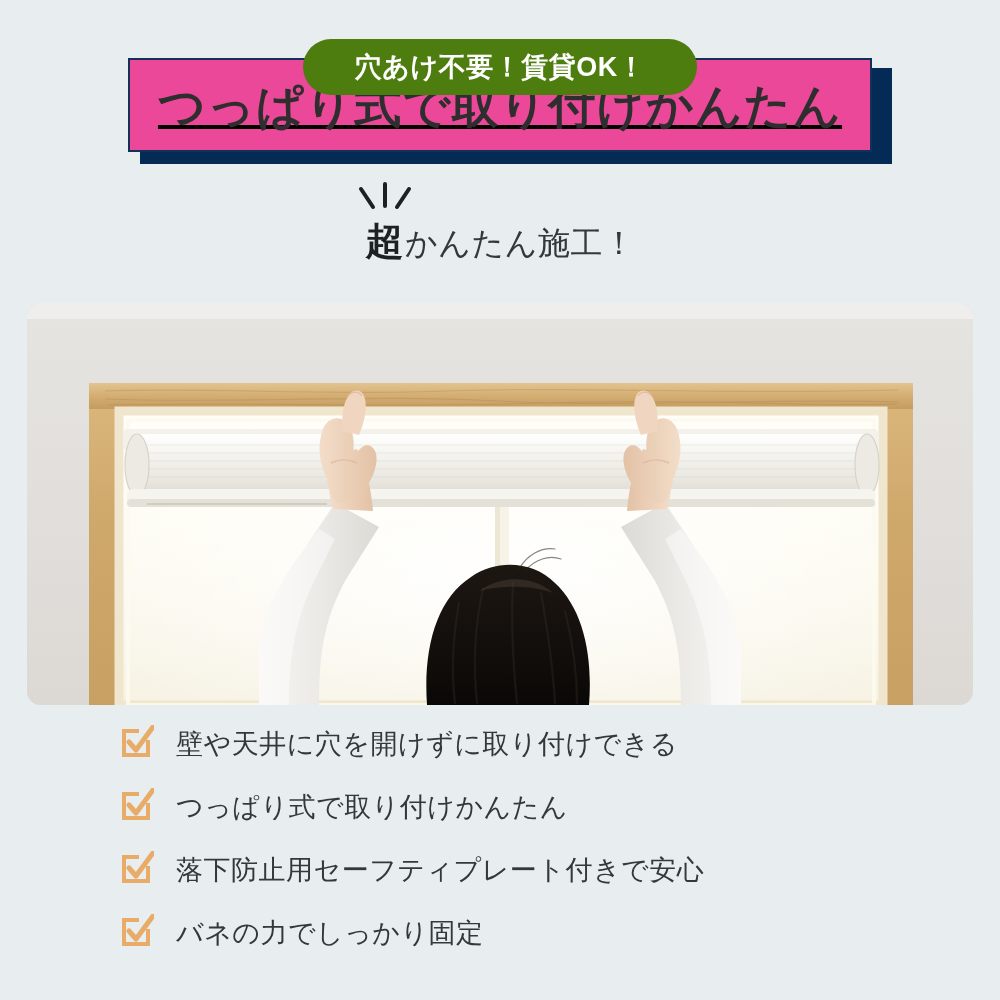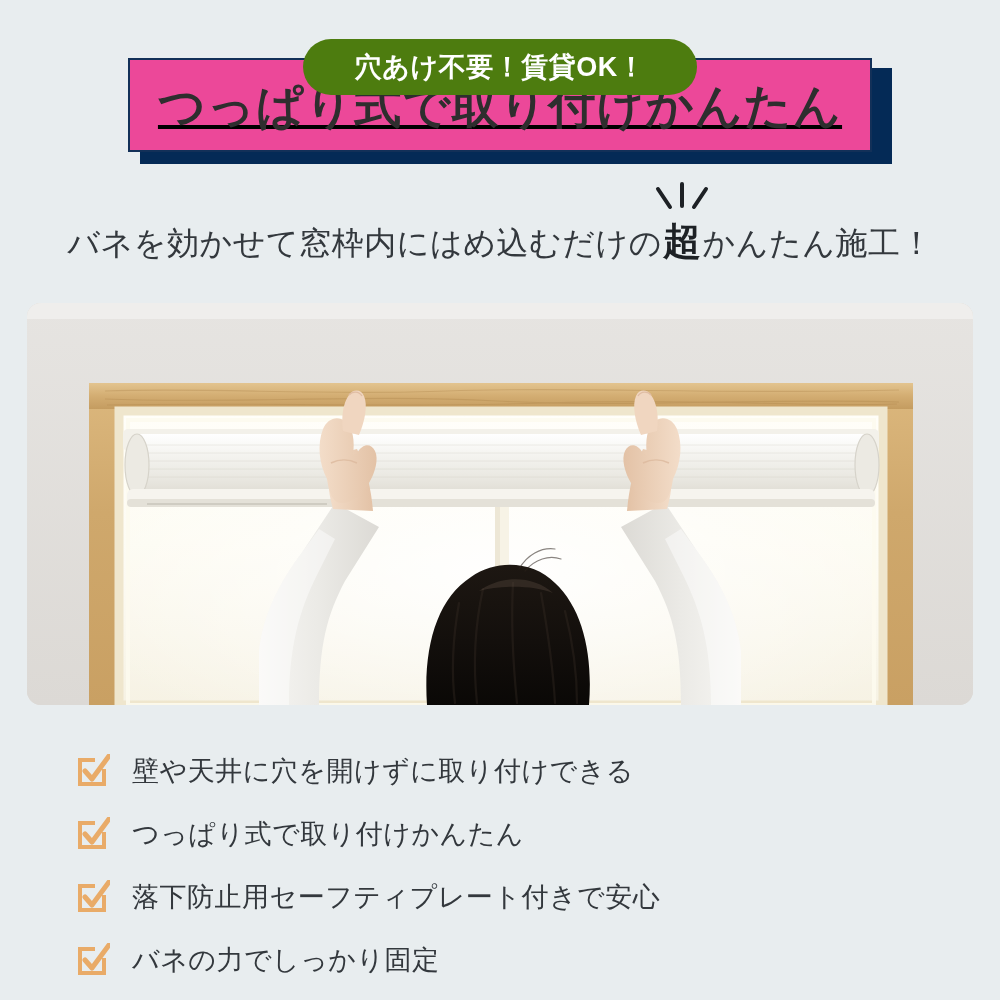--- a/index.html
+++ b/index.html
@@ -135,23 +135,23 @@
 
   
   .feature-list {
     position: absolute;
     left: 0;
     top: 726px;
     width: 1000px;
   }
   .feature-item {
     display: flex;
-    align-items: flex-end;
+    align-items: flex-start;
     height: 63px;
-    padding-left: 76px;
+    padding-left: 120px;
   }
   .check-icon {
     width: 34px;
     height: 34px;
     flex: 0 0 34px;
     margin-right: 22px;
     position: relative;
     top: -1px;
   }
   .feature-label {
@@ -173,21 +173,20 @@
   </div>
 
   <div class="badge-pill">
     <span class="badge-text">穴あけ不要！賃貸OK！</span>
   </div>
 
 </div>
 
 <div class="subtitle-row">
   <div class="subtitle-text">
-    <span>バネを効かせて窓枠内にはめ込むだけの</span>
     <span class="emph-wrap">
       <span class="sparkles">
         <svg width="62" height="32" viewBox="0 0 62 32" xmlns="http://www.w3.org/2000/svg">
           <line x1="7" y1="7" x2="19" y2="25" stroke="#1d2125" stroke-width="4" stroke-linecap="round"></line>
           <line x1="31" y1="2" x2="31" y2="24" stroke="#1d2125" stroke-width="4" stroke-linecap="round"></line>
           <line x1="55" y1="7" x2="43" y2="25" stroke="#1d2125" stroke-width="4" stroke-linecap="round"></line>
         </svg>
       </span>
       <span class="emph-char">超</span>
     </span>

